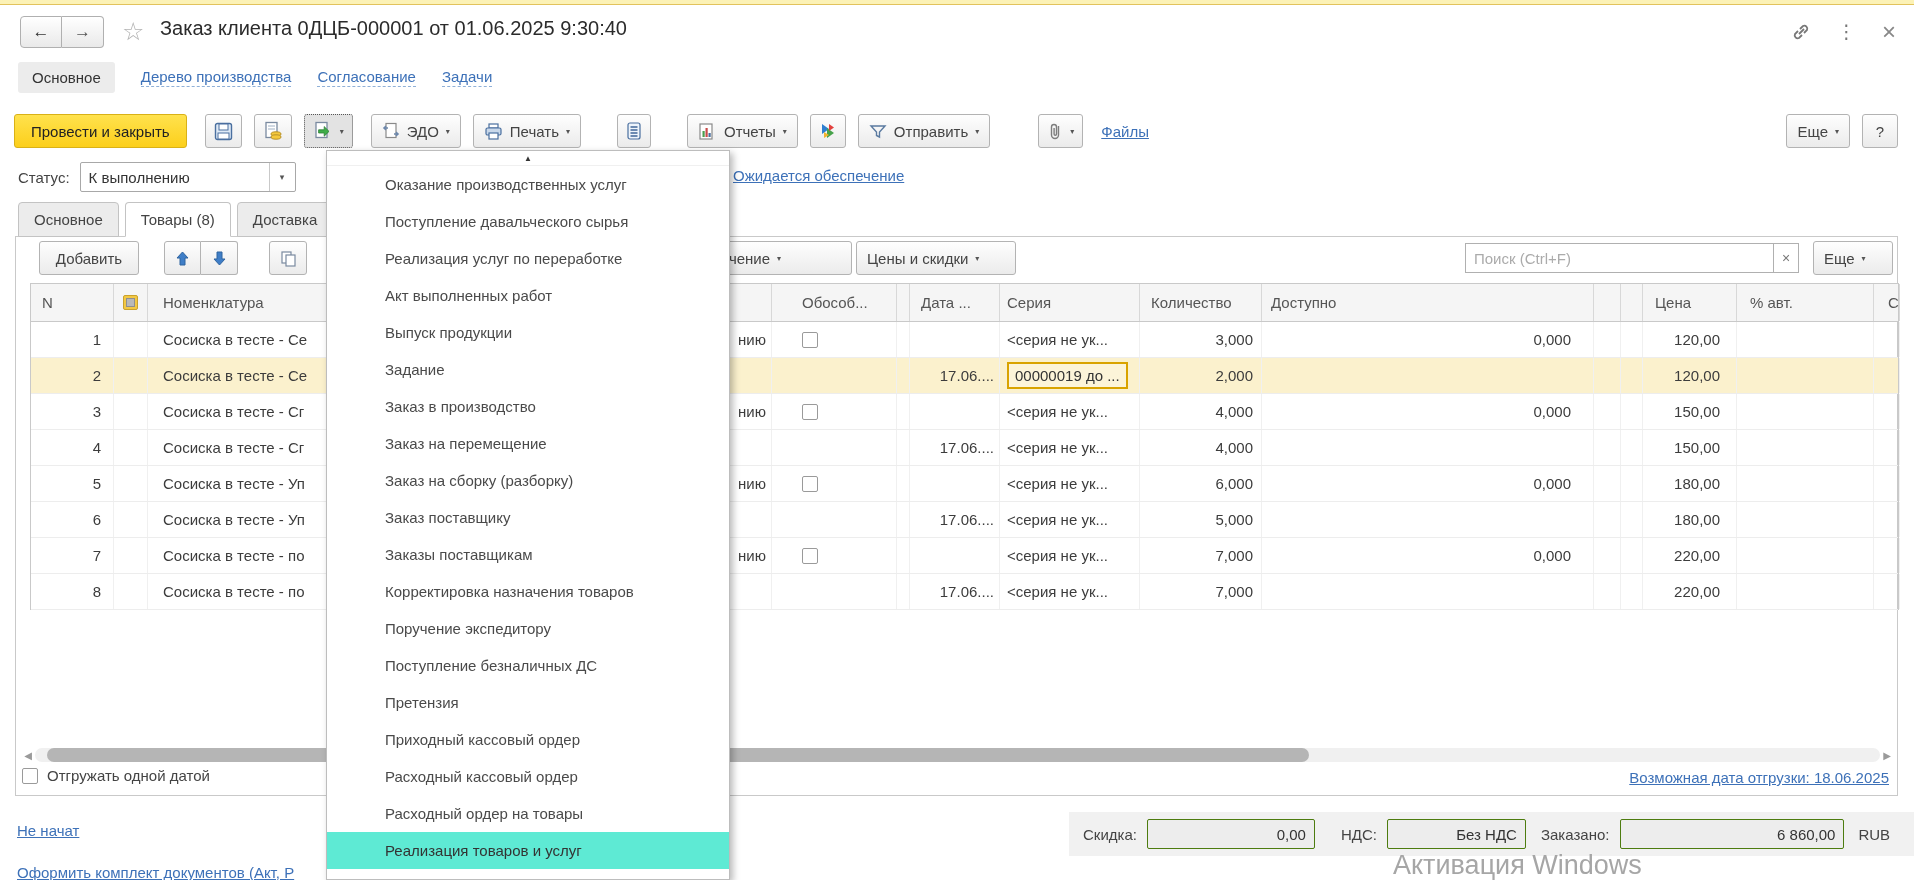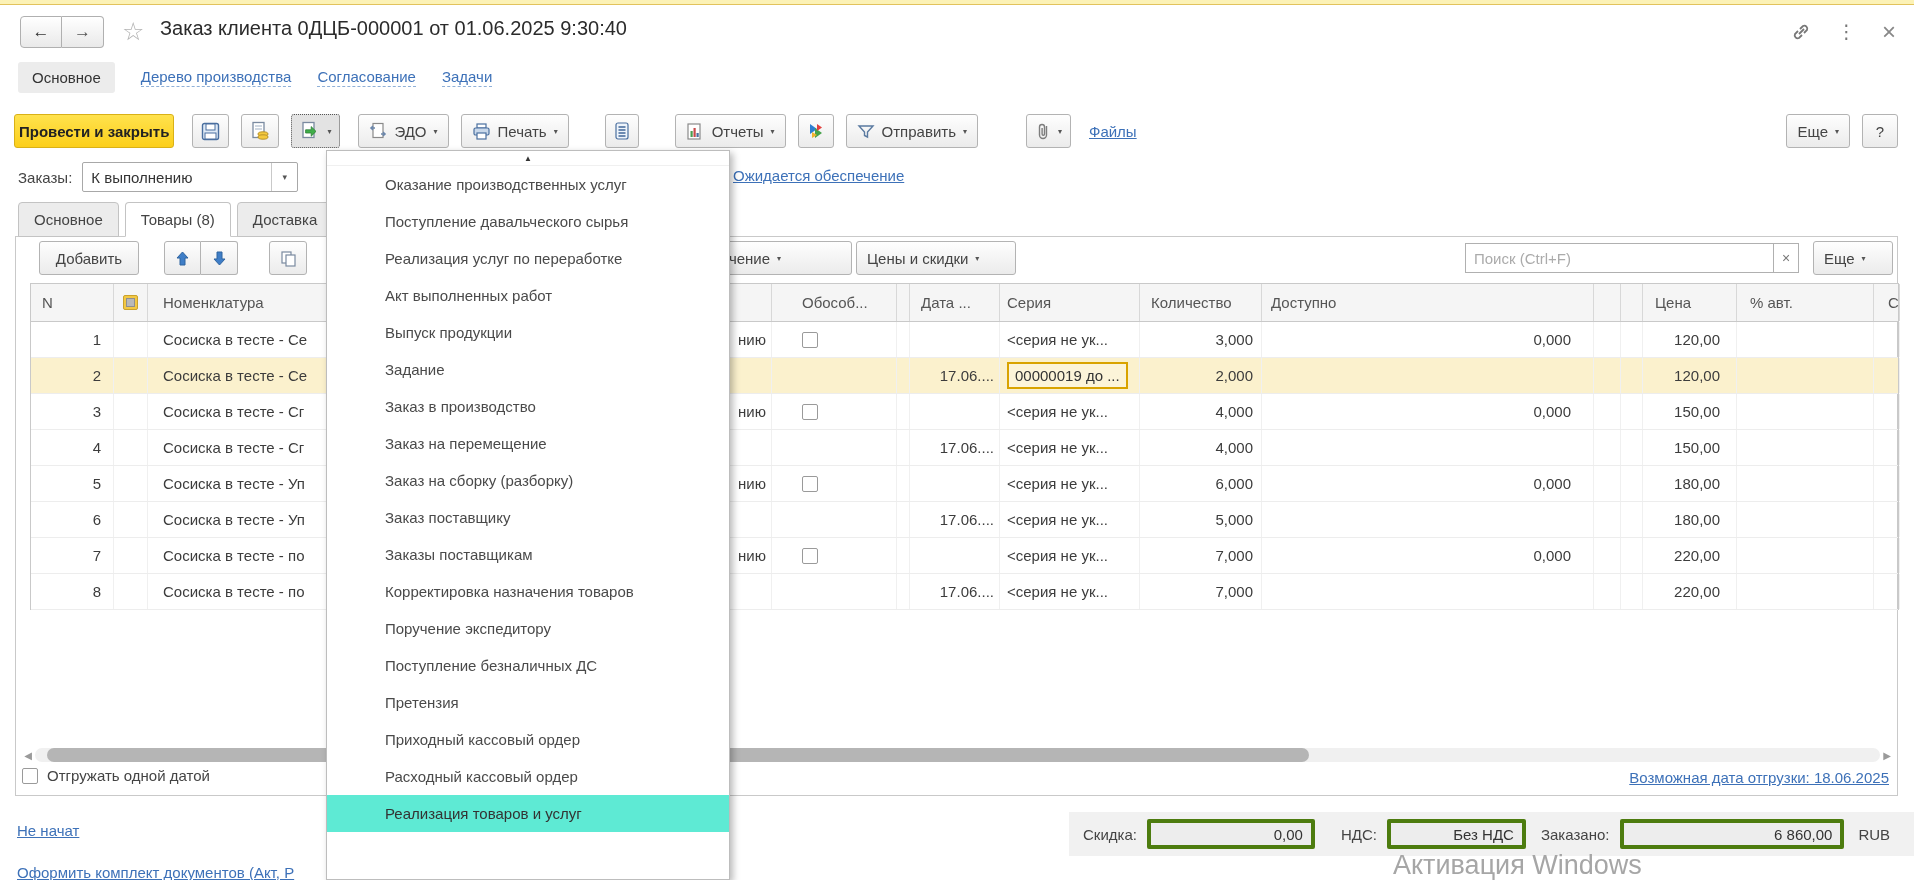--- a/index.html
+++ b/index.html
@@ -28,21 +28,21 @@
   .tabsrow { position:absolute; left:18px; top:62px; display:flex; align-items:center; gap:26px; }
   .navtab-active { background:#ececec; border-radius:3px; padding:7px 14px; font-size:15px; color:#333; }
   .navlink { color:#3d71b8; font-size:15px; border-bottom:1px dashed #8fb0d8; padding-bottom:1px; }
 
   
   .toolbar { position:absolute; left:14px; top:114px; display:flex; align-items:center; }
   .btn { display:inline-flex; align-items:center; gap:7px; height:34px; padding:4px 10px;
     background:linear-gradient(#fefefe,#ebebeb); border:1px solid #b3b3b3; border-radius:3px;
     font-size:15px; color:#444; white-space:nowrap; }
   .btn-yellow { background:linear-gradient(#ffe24d,#fccf1b); border-color:#d9b117;
-    font-weight:bold; color:#222; padding:0 4px; }
+    font-weight:normal; color:#222; padding:0 16px; }
   .caret { font-size:8px; color:#555; }
   .iconbtn { justify-content:center; padding:0 8px; }
   .pressed { background:#e3e3e3; border:1px dotted #555; }
   .sp { width:12px; } .sp2 { width:18px; }
   .linklike { color:#3d71b8; font-size:15px; text-decoration:underline; }
   .toolbar-right { position:absolute; right:16px; top:114px; display:flex; gap:12px; }
 
   
   .statusrow { position:absolute; left:18px; top:162px; display:flex; align-items:center; font-size:15px; }
   .combo { display:flex; margin-left:10px; width:216px; height:30px; border:1px solid #a8a8a8;
@@ -114,21 +114,21 @@
   .hs-thumb { position:absolute; left:12px; top:0; width:1262px; height:14px; background:#b5b5b5; border-radius:7px; }
 
   .belowrow { position:absolute; left:6px; top:530px; width:1871px; height:26px; font-size:15px; }
   .belowrow .cbwrap { display:flex; align-items:center; gap:9px; color:#444; }
   .shiplink { position:absolute; right:4px; top:2px; color:#3d71b8; text-decoration:underline; }
 
   
   .notstarted { position:absolute; left:17px; top:822px; color:#3d71b8; font-size:15px; text-decoration:underline;text-align:right; }
   .totalsband { position:absolute; left:1069px; top:812px; width:845px; height:44px; background:#f1f1f1;
     display:flex; align-items:center; font-size:15px; color:#444; }
-  .fld { height:30px; background:#ededed; border:4px solid #4d7c0f; border-radius:2px;
+  .fld { height:30px; background:#ededed; border:1px solid #4d7c0f; border-radius:2px;
     display:flex; align-items:center; justify-content:flex-end; padding:0 8px; color:#333; }
   .makedocs { position:absolute; left:17px; top:864px; color:#3d71b8; font-size:15px; text-decoration:underline; white-space:nowrap; }
   .watermark { position:absolute; left:1393px; top:850px; font-size:27px; color:#a6a6a6; font-weight:300; }
 
   
   .ctxmenu { position:absolute; left:326px; top:150px; width:404px; height:730px; background:#fff;
     border:1px solid #bdbdbd; box-shadow:3px 3px 7px rgba(0,0,0,.28); z-index:50; }
   .menu-scroll { height:15px; display:flex; align-items:center; justify-content:center;
     font-size:8px; color:#333; border-bottom:1px solid #f0f0f0; }
   .menu-item { height:37px; line-height:37px; padding-left:58px; font-size:15px; color:#4a4a4a; white-space:nowrap; }
@@ -268,21 +268,21 @@
   </div>
   <div class="toolbar-right">
     <button class="btn">
       <span>Еще</span>
         <span class="caret">▾</span>
     </button>
     <button class="btn iconbtn" style="width:36px">?</button>
   </div>
 
   <div class="statusrow">
-    <span>Заказы:</span>
+    <span>Статус:</span>
     <div class="combo">
       <span class="val">К выполнению</span>
       <span class="arr">▾</span>
     </div>
   </div>
   <a class="statuswarn">Ожидается обеспечение</a>
 
   <div class="sectabs">
     <div class="sectab">Основное</div>
     <div class="sectab active">Товары (8)</div>
@@ -539,17 +539,18 @@
         <div class="menu-item">Заказ на перемещение</div>
         <div class="menu-item">Заказ на сборку (разборку)</div>
         <div class="menu-item">Заказ поставщику</div>
         <div class="menu-item">Заказы поставщикам</div>
         <div class="menu-item">Корректировка назначения товаров</div>
         <div class="menu-item">Поручение экспедитору</div>
         <div class="menu-item">Поступление безналичных ДС</div>
         <div class="menu-item">Претензия</div>
         <div class="menu-item">Приходный кассовый ордер</div>
         <div class="menu-item">Расходный кассовый ордер</div>
+        <div class="menu-item">Расходный ордер на товары</div>
         <div class="menu-item active">Реализация товаров и услуг</div>
       </div>
   </div>
 
 </div>
 
 </body></html>

